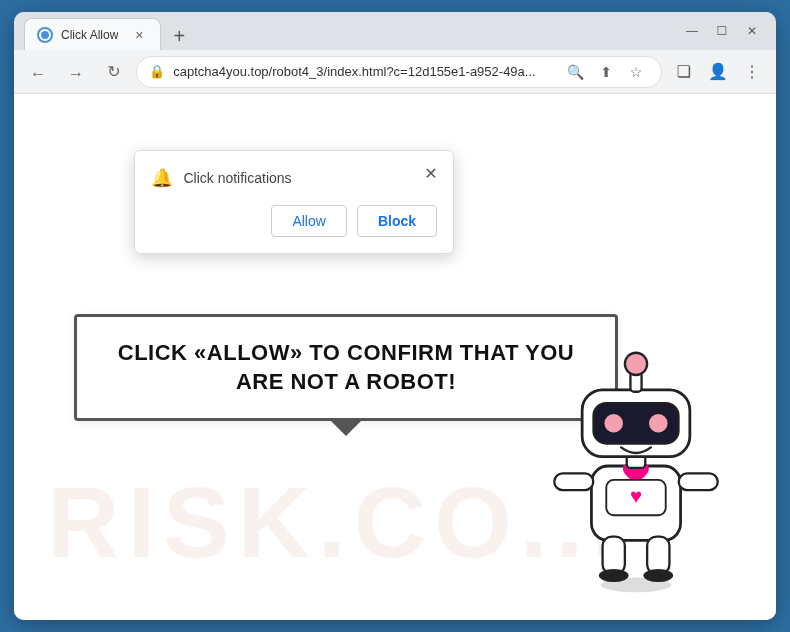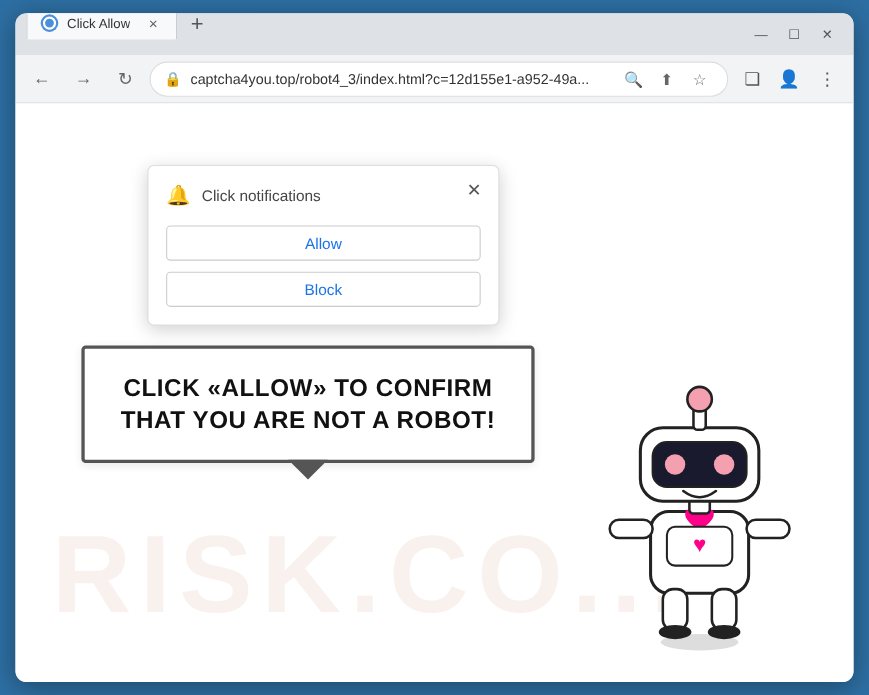--- a/index.html
+++ b/index.html
@@ -21,21 +21,21 @@
       display: flex;
       flex-direction: column;
       overflow: hidden;
     }
     
     .title-bar {
       background: #dee1e6;
       height: 38px;
       display: flex;
       align-items: center;
-      padding: 14px 10px;
+      padding: 0 10px;
       gap: 8px;
       border-radius: 10px 10px 0 0;
     }
     .win-btn {
       width: 28px;
       height: 22px;
       background: transparent;
       border: none;
       cursor: pointer;
       display: flex;
@@ -222,21 +222,21 @@
       letter-spacing: 8px;
       white-space: nowrap;
       pointer-events: none;
       user-select: none;
       font-family: Arial Black, sans-serif;
     }
     .main-text-box {
       position: absolute;
       left: 60px;
       top: 220px;
-      width: 412px;
+      width: 544px;
       background: white;
       border: 3px solid #555;
       border-radius: 4px;
       padding: 22px 30px;
       text-align: center;
       box-shadow: 0 2px 8px rgba(0,0,0,0.08);
     }
     .main-text-box::after {
       content: '';
       position: absolute;
@@ -299,41 +299,40 @@
       color: #444;
     }
     .bell-icon {
       font-size: 18px;
       color: #555;
     }
     .popup-buttons {
       display: flex;
       justify-content: flex-end;
       gap: 10px;
-      flex-direction: column;
     }
     .btn-allow {
       background: white;
       border: 1px solid #ccc;
       border-radius: 4px;
       padding: 7px 20px;
       font-size: 14px;
       cursor: pointer;
       color: #1a73e8;
       font-weight: 500;
     }
     .btn-block {
       background: white;
       border: 1px solid #ccc;
       border-radius: 4px;
       padding: 7px 20px;
       font-size: 14px;
       cursor: pointer;
       color: #1a73e8;
-      font-weight: 400;
+      font-weight: 700;
     }
     
     .robot-area {
       position: absolute;
       right: 30px;
       bottom: 20px;
     }
     .robot-svg {
       width: 220px;
       height: 260px;

